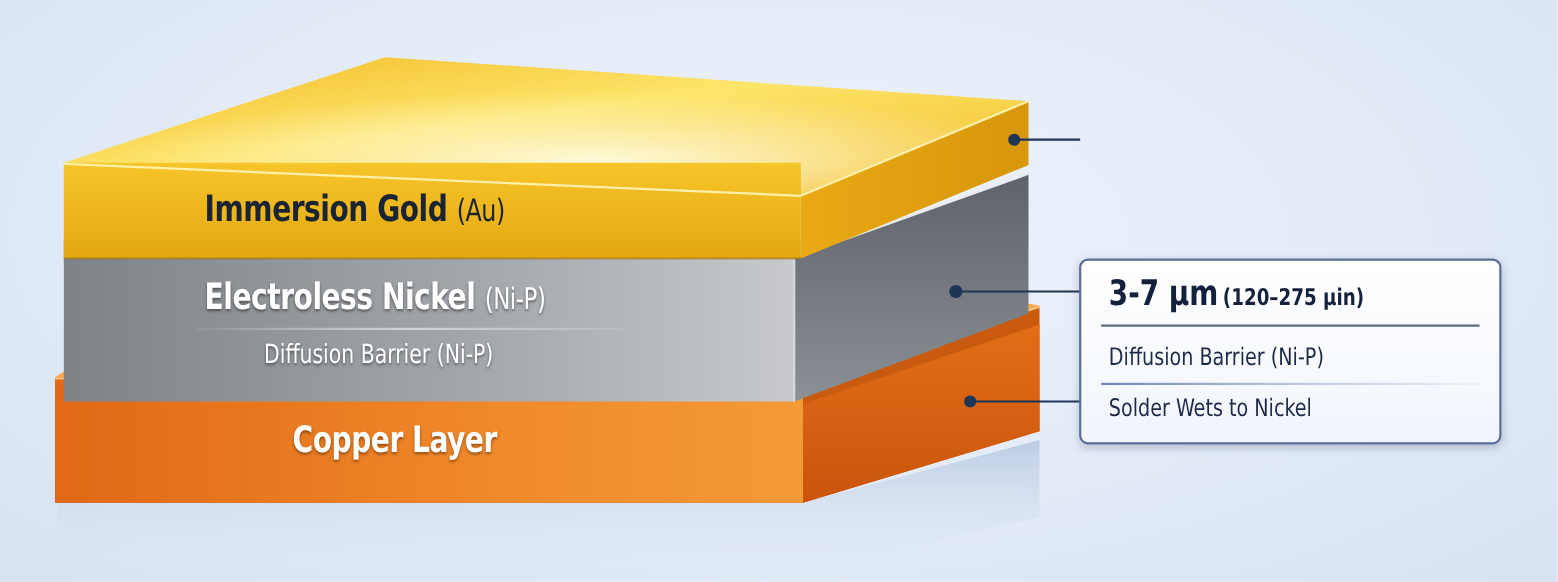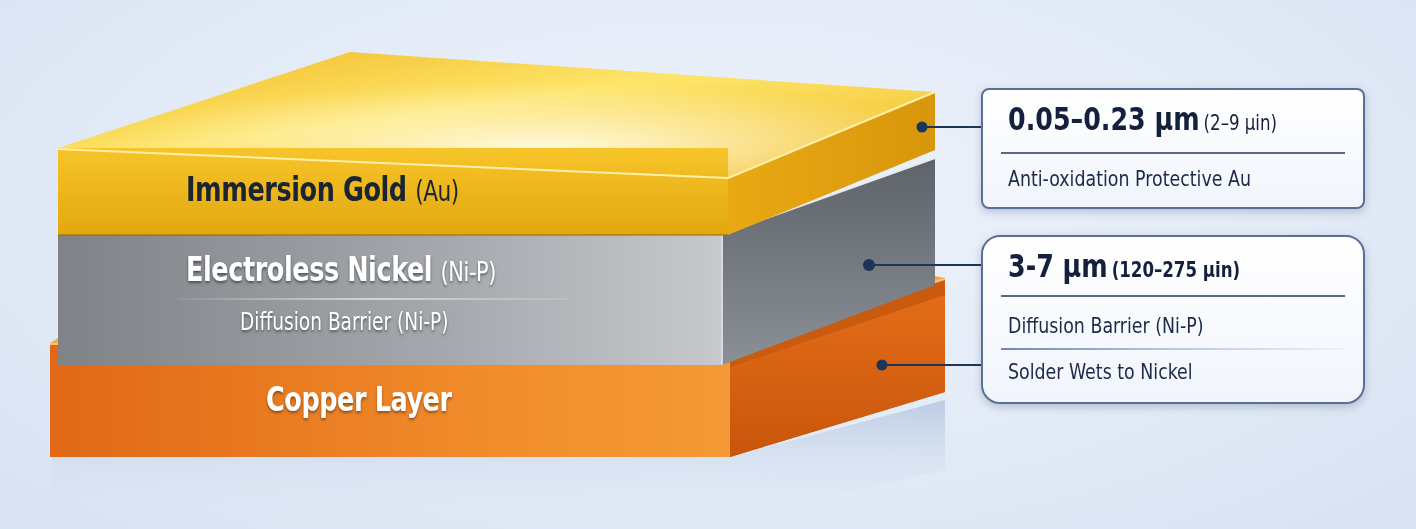--- a/index.html
+++ b/index.html
@@ -18,21 +18,21 @@
   .nickel-rule{position:absolute;left:178px;top:298px;width:390px;height:2px;
     background:linear-gradient(90deg,rgba(255,255,255,.05),rgba(255,255,255,.55),rgba(255,255,255,.1));}
   .nickel-sub{left:240px;top:308px;font-size:24px;color:#ffffff;
     text-shadow:0 2px 3px rgba(0,0,0,.45);transform:scaleX(0.86);transform-origin:left top;}
   .copper-label{left:266px;top:380px;font-size:33px;font-weight:bold;color:#ffffff;letter-spacing:-0.5px;
     text-shadow:0 2px 3px rgba(0,0,0,.4);transform:scaleX(0.86);transform-origin:left top;}
 
   .callout{position:absolute;background:linear-gradient(180deg,#ffffff 0%,#f1f5fc 100%);
     border:2px solid #5a6f98;border-radius:8px;box-shadow:0 3px 8px rgba(40,60,100,.25);}
   .c1{left:981px;top:88px;width:380px;height:117px;}
-  .c2{left:981px;top:235px;width:380px;height:165px;border-radius:19px;}
+  .c2{left:981px;top:235px;width:380px;height:165px;}
   .c-head{position:absolute;left:25px;top:10px;color:#14213d;white-space:nowrap;
     transform:scaleX(0.88);transform-origin:left top;}
   .c-head .big{font-size:32px;font-weight:bold;}
   .c-head .small{font-size:21px;}
   .c2 .c-head .small{font-weight:bold;}
   .c-rule{position:absolute;left:18px;right:18px;height:2px;background:#5a6a80;}
   .c-rule.light{background:linear-gradient(90deg,#6f88b6,#b9c7e0,#eef2f9);}
   .c-line{position:absolute;left:25px;font-size:22px;color:#1c2a48;white-space:nowrap;
     transform:scaleX(0.88);transform-origin:left top;}
 </style>
@@ -130,28 +130,20 @@
 
   <div class="label nickel-label">
     <span>Electroless Nickel</span>
     <span class="sub">(Ni-P)</span>
   </div>
   <div class="nickel-rule"></div>
   <div class="label nickel-sub">Diffusion Barrier (Ni-P)</div>
 
   <div class="label copper-label">Copper Layer</div>
 
-  <div class="callout c1">
-    <div class="c-head">
-      <span class="big">0.05–0.23 µm</span>
-      <span class="small">(2–9 µin)</span>
-    </div>
-    <div class="c-rule" style="top:62px;"></div>
-    <div class="c-line" style="top:76px;">Anti-oxidation Protective Au</div>
-  </div>
 
   <div class="callout c2">
     <div class="c-head">
       <span class="big">3-7 µm</span>
       <span class="small">(120–275 µin)</span>
     </div>
     <div class="c-rule" style="top:58px;"></div>
     <div class="c-line" style="top:76px;">Diffusion Barrier (Ni-P)</div>
     <div class="c-rule light" style="top:111px;"></div>
     <div class="c-line" style="top:122px;">Solder Wets to Nickel</div>

